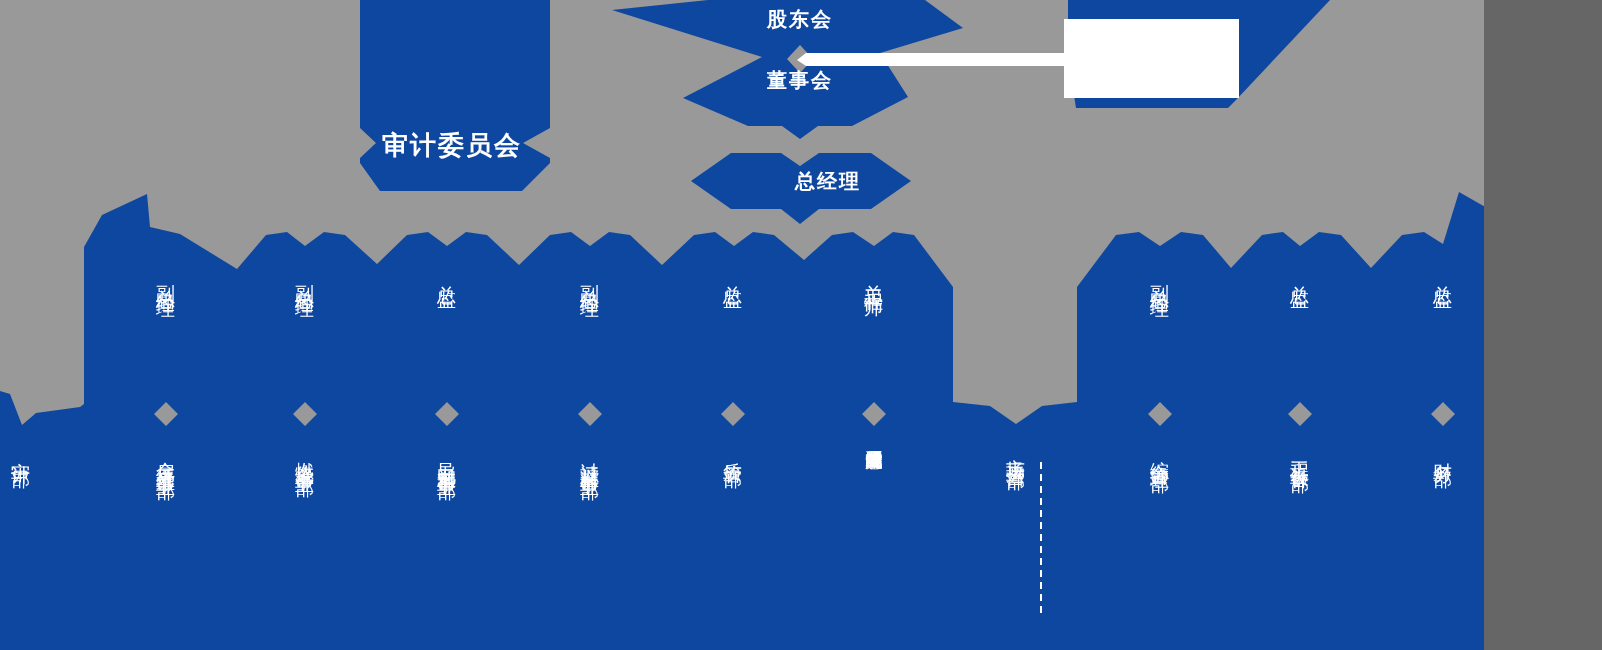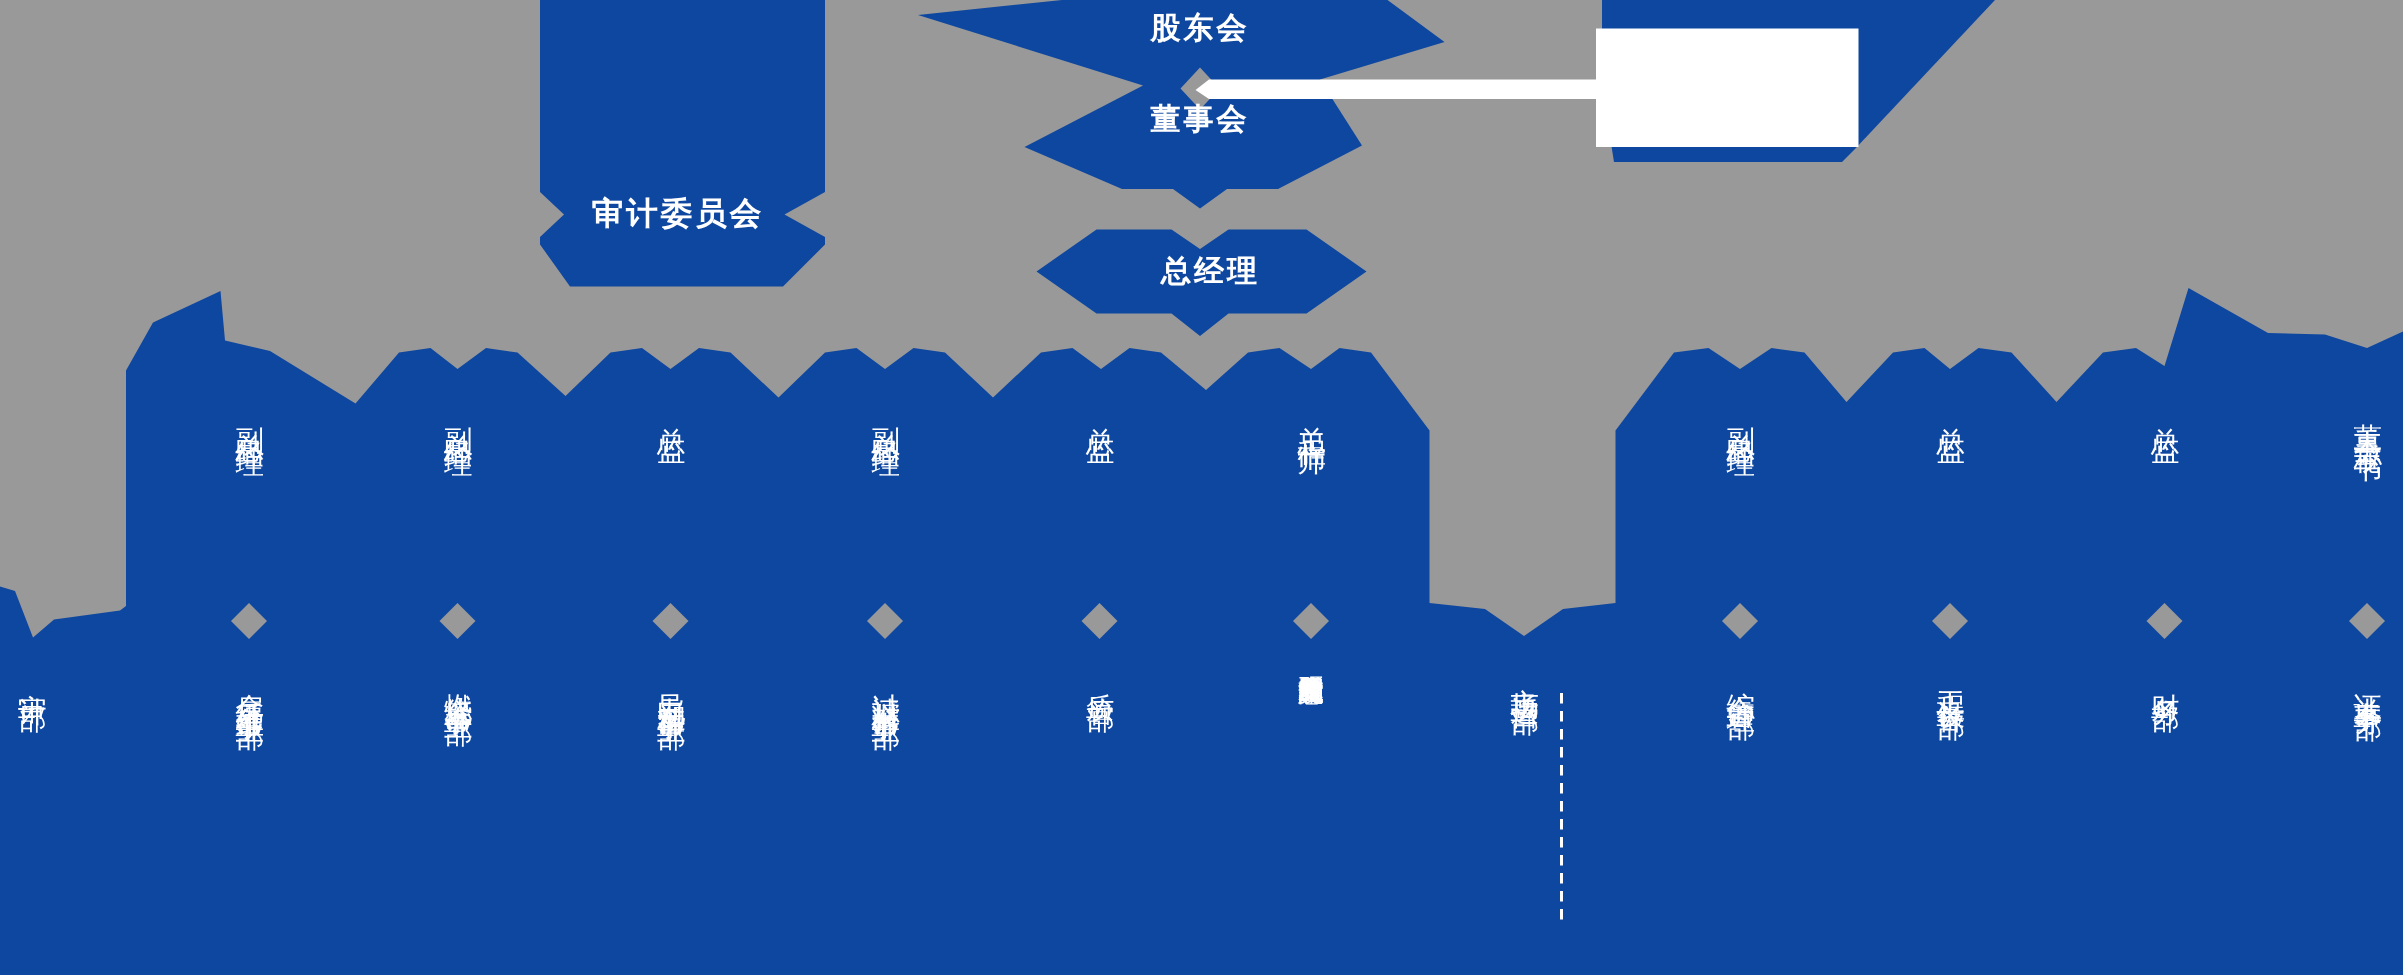--- a/index.html
+++ b/index.html
@@ -4,23 +4,24 @@
 <style>
   :root{
     --brand-blue:#0E47A0;
     --background-gray:#999999;
     --pure-white:#FFFFFF;
   }
   html,body{margin:0;padding:0;}
   body{background:#666;font-family:"Liberation Sans",sans-serif;}
   .stage{
     position:relative;
-    width:1602px;height:650px;
+    width:1458px;height:650px;
     background:var(--background-gray);
     overflow:hidden;
+    padding-left:26px;
   }
   svg{position:absolute;left:0;top:0;display:block;}
   .f-blue{fill:var(--brand-blue);}
   .f-gray{fill:var(--background-gray);}
   .f-white{fill:var(--pure-white);}
   .dash-line{stroke:var(--pure-white);stroke-width:2;stroke-dasharray:7 5;fill:none;}
 
   .node-label{
     position:absolute;
     transform:translateX(-50%);
@@ -97,22 +98,22 @@
       M 1160,402 L 1172,414 L 1160,426 L 1148,414 Z
       M 1300,402 L 1312,414 L 1300,426 L 1288,414 Z
       M 1443,402 L 1455,414 L 1443,426 L 1431,414 Z
       M 1578,402 L 1590,414 L 1578,426 L 1566,414 Z"></path>
 
     <line class="dash-line" x1="1041" y1="462" x2="1041" y2="614"></line>
   </svg>
 
   <div class="node-label" style="left:800px;top:9px">股东会</div>
   <div class="node-label" style="left:800px;top:70px">董事会</div>
-  <div class="node-label" style="left:807px;top:171px">总经理</div>
-  <div class="node-label" style="left:452px;top:132px;font-size:21px">审计委员会</div>
+  <div class="node-label" style="left:828px;top:171px">总经理</div>
+  <div class="node-label" style="left:452px;top:132px;font-size:26px">审计委员会</div>
 
   <div class="vtext vrole" style="left:166px;top:269px">副总经理</div>
   <div class="vtext vrole" style="left:305px;top:269px">副总经理</div>
   <div class="vtext vrole" style="left:447px;top:270px">总监</div>
   <div class="vtext vrole" style="left:590px;top:269px">副总经理</div>
   <div class="vtext vrole" style="left:733px;top:270px">总监</div>
   <div class="vtext vrole" style="left:874px;top:269px">总工程师</div>
   <div class="vtext vrole" style="left:1160px;top:269px">副总经理</div>
   <div class="vtext vrole" style="left:1300px;top:270px">总监</div>
   <div class="vtext vrole" style="left:1443px;top:270px">总监</div>

